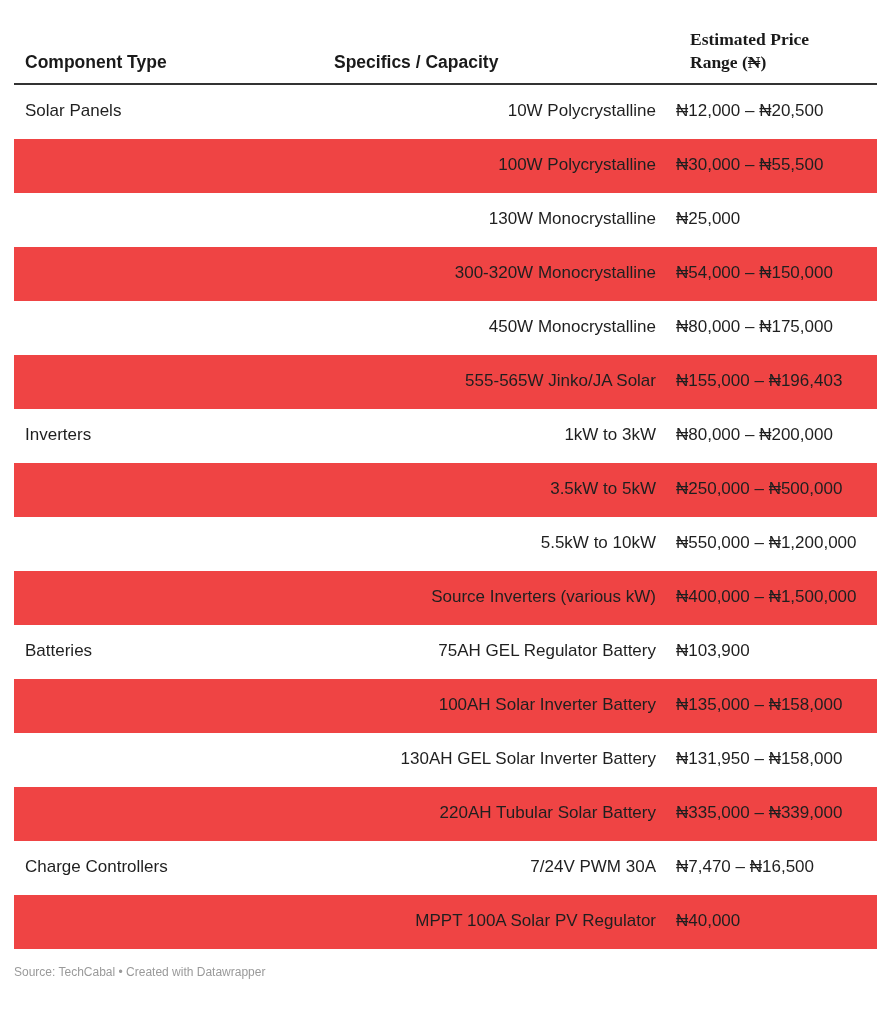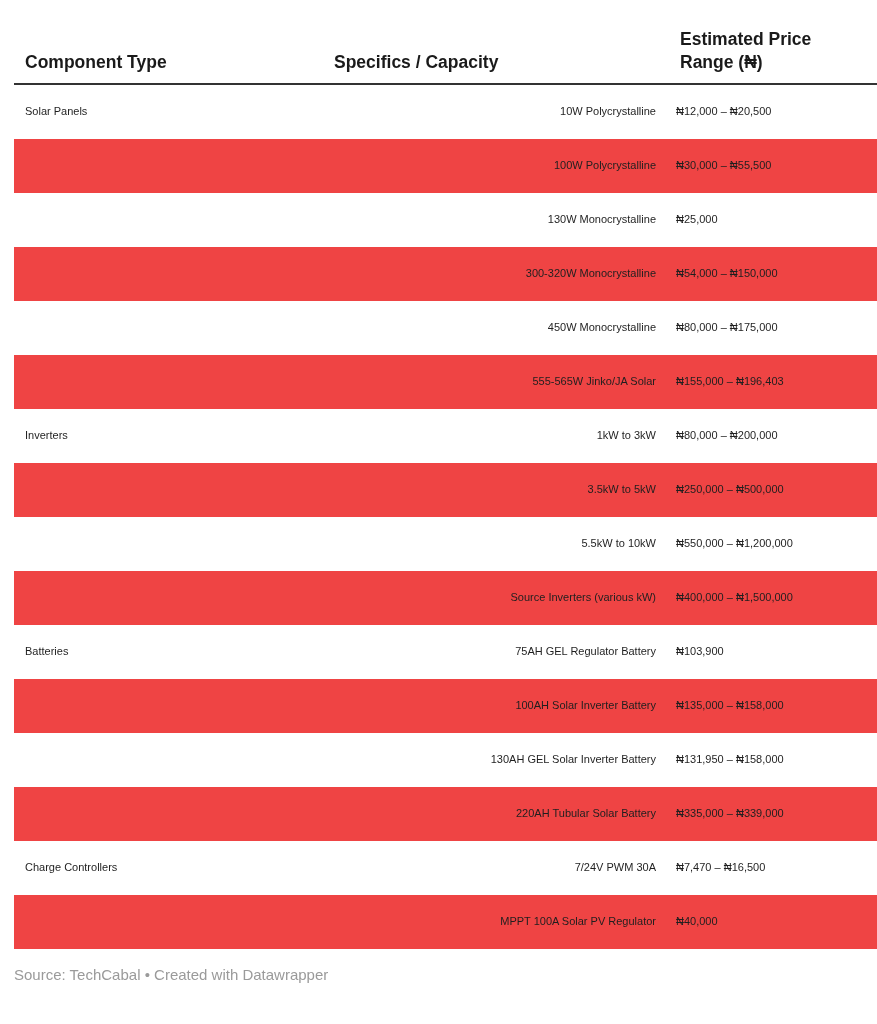--- a/index.html
+++ b/index.html
@@ -46,25 +46,25 @@
   th.col-price     { width: 224px; padding-left: 626px; }
 
   
   thead tr { }
   thead th.col-component { padding-left: 11px; width: 289px; }
   thead th.col-specs { padding-left: 0; width: 336px; }
   thead th.col-price { padding-left: 0; width: 224px; }
 
   .th-inner { display: block; }
   th.col-specs .th-inner { margin-left: 14px; }
-  th.col-price .th-inner { margin-left: 18px; max-width: 185px; }
+  th.col-price .th-inner { margin-left: 28px; max-width: 185px; font-family: Liberation Serif, serif; }
 
   
   tbody td {
-    font-size: 11px;
+    font-size: 17px;
     font-weight: normal;
     line-height: 1.35;
     color: #1f1f1f;
     height: 54px;
     padding: 0 6px 0 0;
     vertical-align: middle;
     white-space: nowrap;
   }
   tbody td.c1 { padding-left: 11px; }
   tbody td.c2 { padding-left: 14px; text-align: right; }
@@ -73,21 +73,21 @@
   tbody tr.striped td {
     background: #ef4444;
   }
   tbody tr.plain td {
     background: #ffffff;
   }
 
   
   .table-footer {
     margin: 15px 0 0 14px;
-    font-size: 15px;
+    font-size: 12px;
     color: #9a9a9a;
     font-family: "Liberation Sans", sans-serif;
     line-height: 1.4;
   }
 </style>
 </head>
 <body>
 
 <div class="table-wrap">
 

